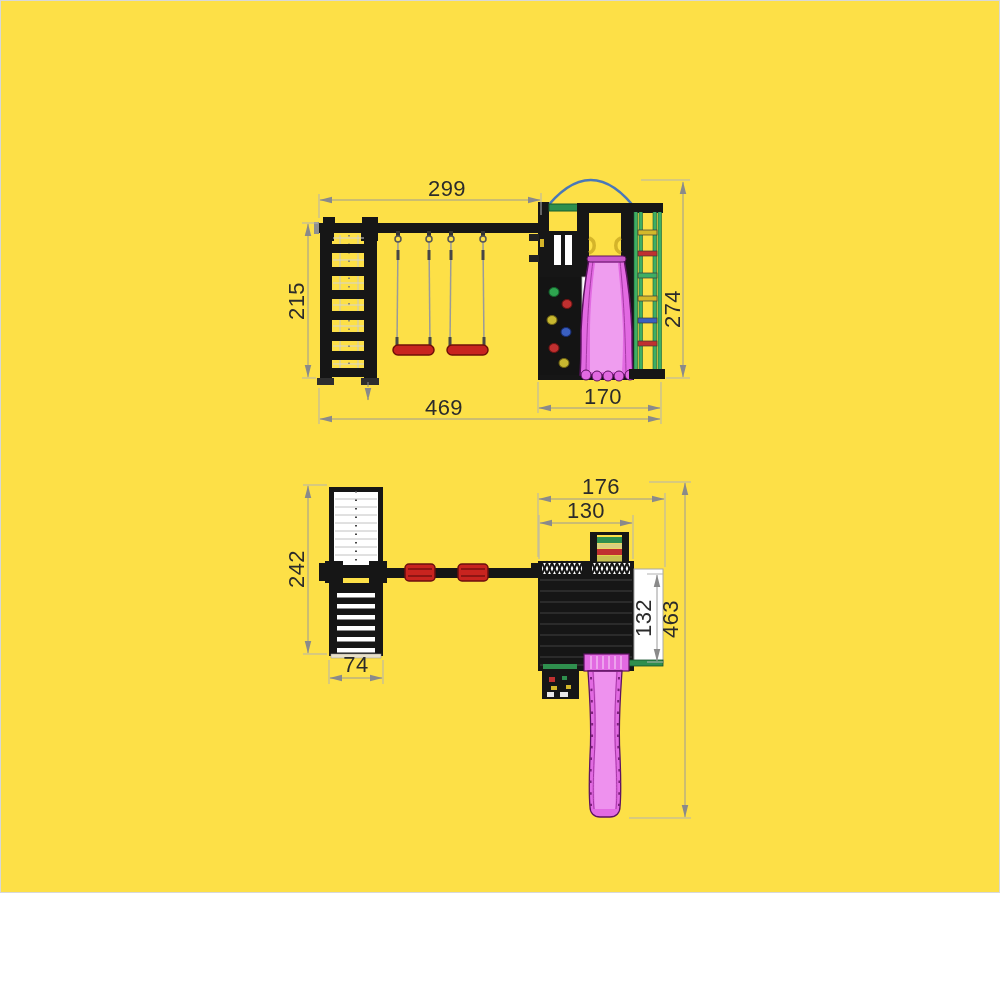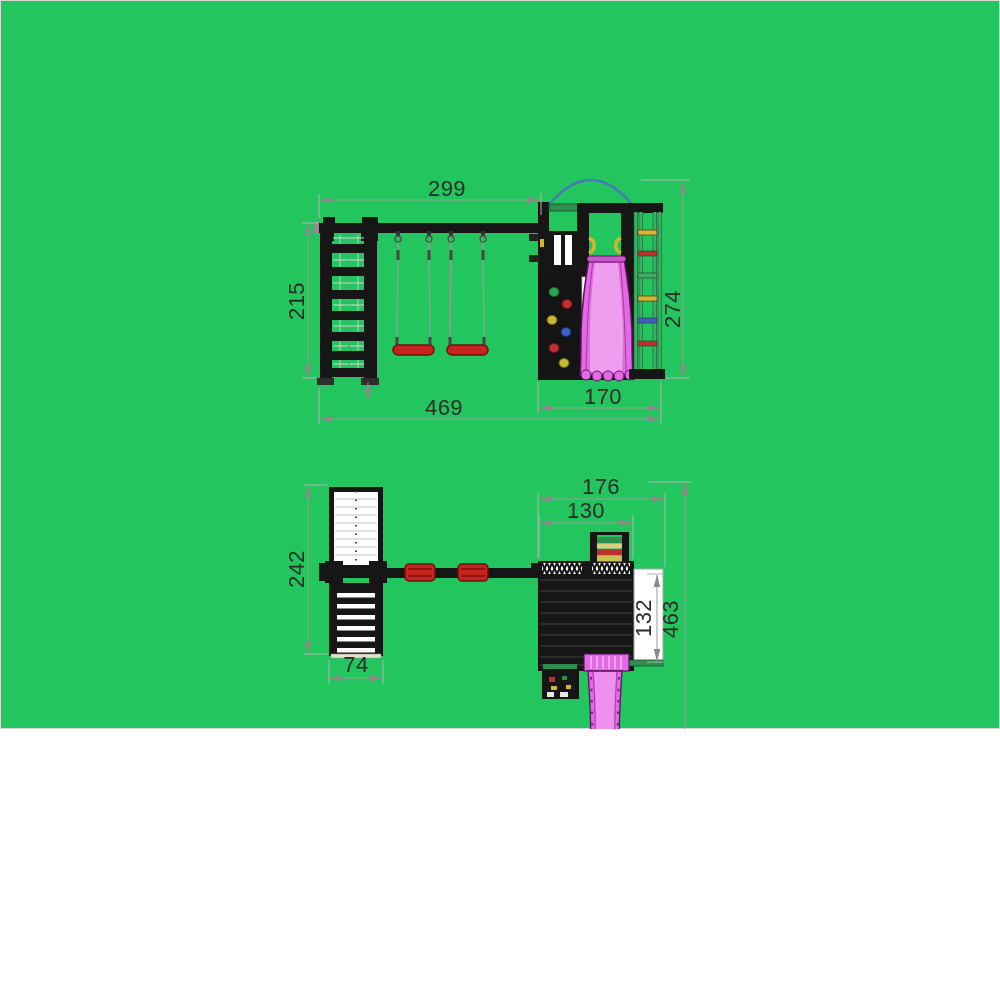--- a/index.html
+++ b/index.html
@@ -1,18 +1,18 @@
 <!DOCTYPE html>
 <html><head>
 <meta charset="utf-8">
 <style>
   html,body { margin:0; padding:0; background:#ffffff; }
   .stage {
-    position:relative; width:1000px; height:729px;
-    box-sizing:border-box; border:1px solid #d8d8d8; background:#22c55e;
+    position:relative; width:1000px; height:893px;
+    box-sizing:border-box; border:1px solid #d8d8d8; background:#fde047;
     font-family:"Liberation Sans", sans-serif;
   }
   svg { display:block; }
   .dim-text {
     font-family:"Liberation Sans", sans-serif;
     font-size:22px; fill:#2b2b2b; letter-spacing:0.5px;
   }
   .ext  { stroke:#b3b3b3; stroke-width:1; fill:none; }
   .dline{ stroke:#9a9a9a; stroke-width:1; fill:none; }
   .blk  { fill:#161616; }

